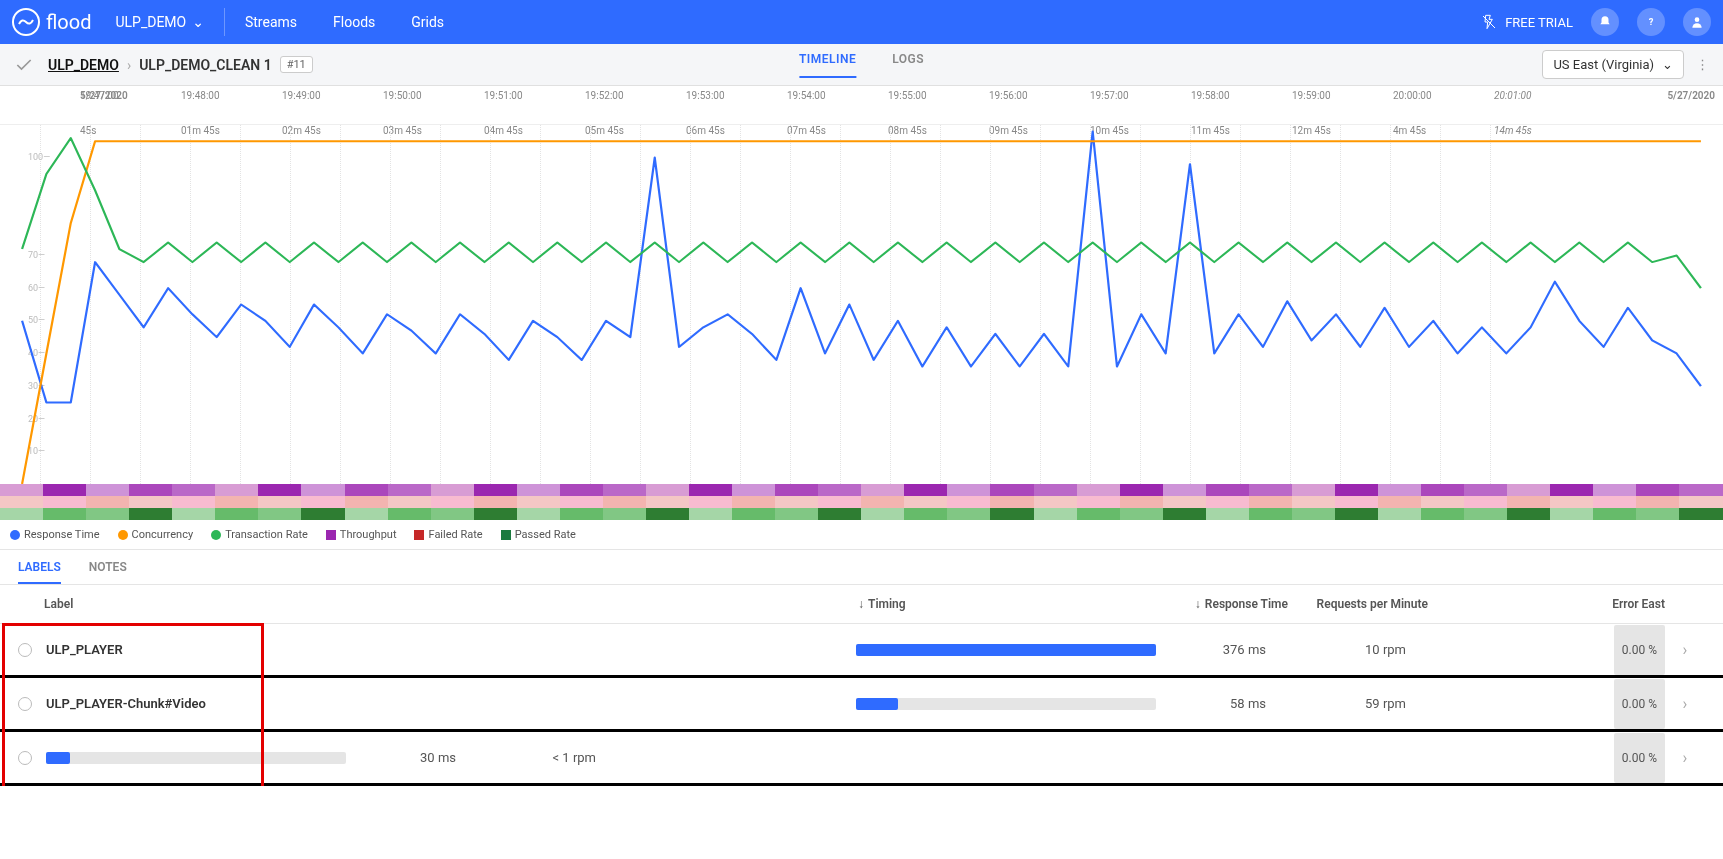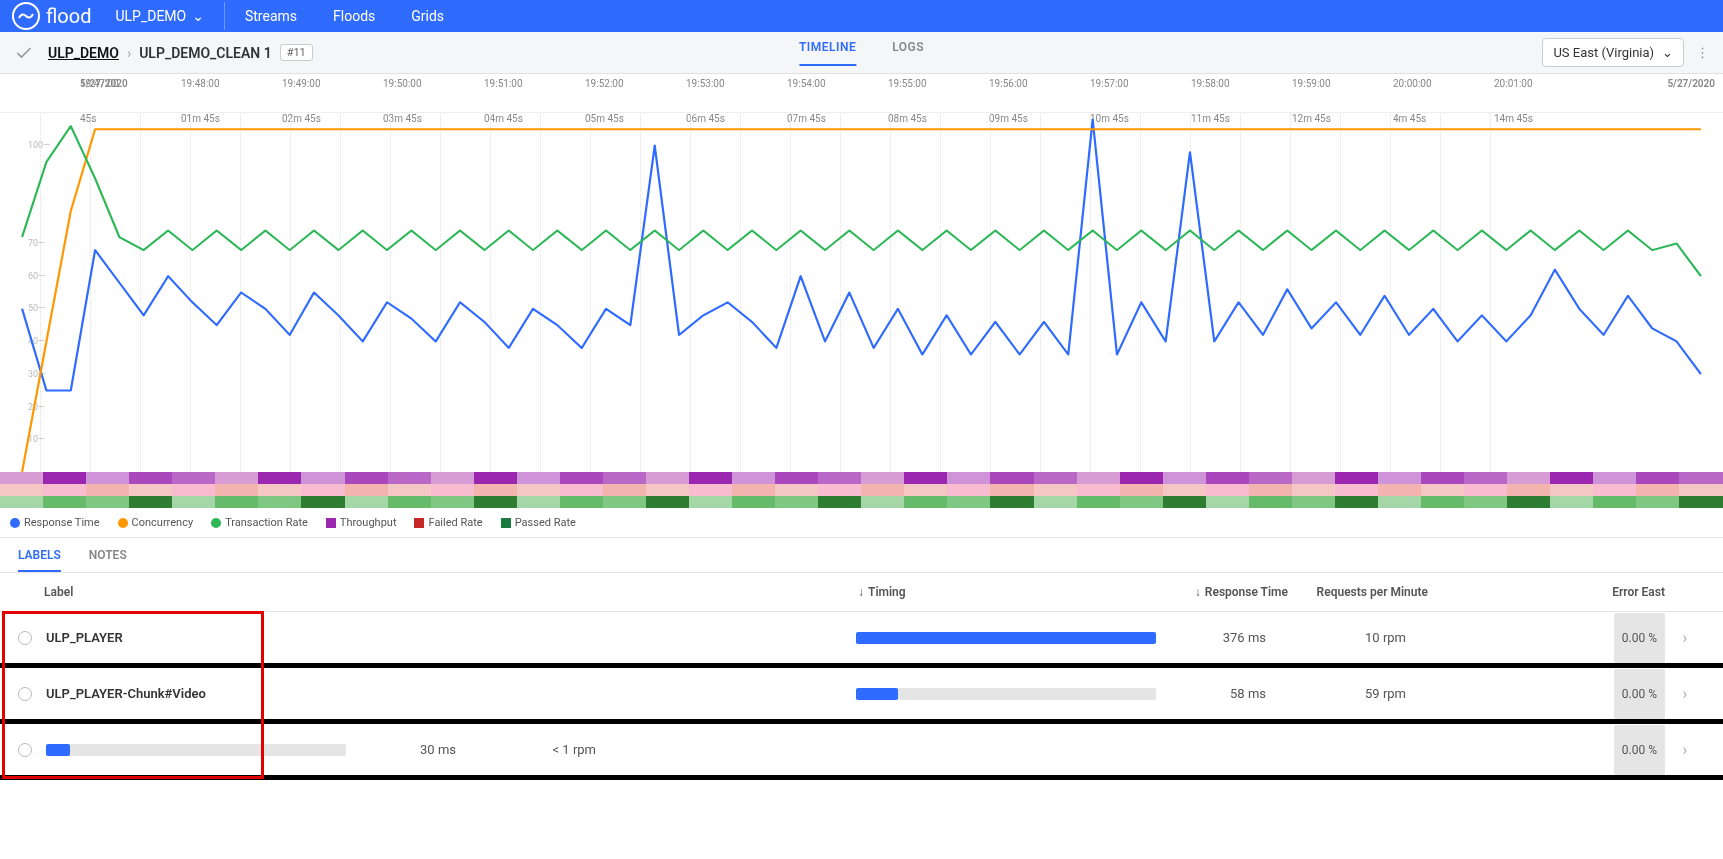--- a/index.html
+++ b/index.html
@@ -1,19 +1,19 @@
 <!DOCTYPE html>
 <html><head>
 <meta charset="utf-8">
 <style>
 * { margin:0; padding:0; box-sizing:border-box; font-family:-apple-system,BlinkMacSystemFont,'Segoe UI',Roboto,sans-serif; }
 body { background:#fff; font-size:13px; color:#333; }
 
 
-.topnav { background:#2f6bff; height:32px; display:flex; align-items:center; padding:16px 12px; color:#fff; }
+.topnav { background:#2f6bff; height:44px; display:flex; align-items:center; padding:16px 12px; color:#fff; }
 .logo { display:flex; align-items:center; font-size:20px; font-weight:400; gap:6px; }
 .logo-icon { width:28px; height:28px; border:2px solid #fff; border-radius:50%; display:flex; align-items:center; justify-content:center; }
 .proj-dd { margin-left:24px; font-size:14px; display:flex; align-items:center; gap:6px; cursor:pointer; }
 .nav-sep { width:1px; height:28px; background:rgba(255,255,255,.3); margin:0 20px; }
 .nav-links { display:flex; gap:36px; font-size:14px; }
 .nav-links span { cursor:pointer; }
 .nav-right { margin-left:auto; display:flex; align-items:center; gap:18px; }
 .trial { display:flex; align-items:center; gap:8px; font-size:13px; cursor:pointer; }
 .icon-btn { width:28px; height:28px; border-radius:50%; display:flex; align-items:center; justify-content:center; cursor:pointer; }
 .icon-btn.solid { background:rgba(255,255,255,.25); }
@@ -63,21 +63,21 @@
 .tbl-head { display:flex; padding:12px 18px; font-size:12px; font-weight:600; color:#555; border-bottom:1px solid #e5e5e5; }
 .col-label { flex:0 0 840px; padding-left:26px; }
 .col-timing { flex:0 0 320px; display:flex; align-items:center; gap:4px; }
 .col-rt { flex:0 0 110px; text-align:right; display:flex; align-items:center; justify-content:flex-end; gap:4px; }
 .col-rpm { flex:0 0 140px; text-align:right; }
 .col-err { flex:0 0 100px; text-align:right; margin-left:auto; }
 .col-chev { flex:0 0 40px; }
 
 .highlight-box { position:absolute; border:3px solid #e30000; pointer-events:none; }
 
-.row { display:flex; align-items:center; padding:16px 18px; border-bottom:5px solid #000000; font-size:13px; cursor:pointer; }
+.row { display:flex; align-items:center; padding:16px 18px; border-bottom:3px solid #000000; font-size:13px; cursor:pointer; }
 .row .radio { width:14px; height:14px; border:1.5px solid #bbb; border-radius:50%; margin-right:14px; }
 .row .name { flex:0 0 810px; font-weight:600; color:#333; }
 .row .timing-bar { flex:0 0 300px; height:12px; background:#e5e5e5; border-radius:2px; position:relative; }
 .row .timing-bar .fill { position:absolute; left:0; top:0; bottom:0; background:#2f6bff; border-radius:2px; }
 .row .rt { flex:0 0 110px; text-align:right; color:#555; }
 .row .rpm { flex:0 0 140px; text-align:right; color:#555; }
 .row .err { flex:0 0 100px; text-align:right; margin-left:auto; }
 .row .err span { background:#e5e5e5; padding:18px 8px; border-radius:2px; font-size:12px; color:#555; }
 .row .chev { flex:0 0 40px; text-align:center; color:#aaa; font-size:16px; }
 </style>
@@ -96,20 +96,44 @@
   <div class="proj-dd">
     <span>ULP_DEMO</span>
     <span>⌄</span>
   </div>
   <div class="nav-sep"></div>
   <div class="nav-links">
     <span>Streams</span>
     <span>Floods</span>
     <span>Grids</span>
   </div>
+  <div class="nav-right">
+    <div class="trial">
+      <svg width="16" height="16" viewBox="0 0 24 24">
+          <path d="M7 2l-1 10h4l-1 10 8-14h-5l2-6z M3 3 L21 21" stroke="#fff" stroke-width="1.5" fill="none"></path>
+        </svg>
+      <span>FREE TRIAL</span>
+    </div>
+    <div class="icon-btn solid">
+      <svg width="14" height="14" viewBox="0 0 24 24">
+          <path d="M12 2a6 6 0 00-6 6v5l-2 3h16l-2-3V8a6 6 0 00-6-6z" fill="#fff"></path>
+        </svg>
+    </div>
+    <div class="icon-btn solid">
+      <svg width="14" height="14" viewBox="0 0 24 24">
+          <text x="12" y="17" text-anchor="middle" fill="#fff" font-size="16" font-weight="bold">?</text>
+        </svg>
+    </div>
+    <div class="icon-btn solid">
+      <svg width="14" height="14" viewBox="0 0 24 24">
+          <circle cx="12" cy="8" r="4" fill="#fff"></circle>
+          <path d="M4 22a8 8 0 0116 0z" fill="#fff"></path>
+        </svg>
+    </div>
+  </div>
 </div>
 
 <div class="subhdr" style="position:relative;">
   <svg class="check" viewBox="0 0 24 24">
       <path d="M4 12l5 5L20 6" stroke="#999" stroke-width="2" fill="none"></path>
     </svg>
   <div class="crumbs">
     <a>ULP_DEMO</a>
     <span class="sep">›</span>
     <span class="cur">ULP_DEMO_CLEAN 1</span>
@@ -182,21 +206,21 @@
           <span class="t2">11m 45s</span>
         </div>
         <div class="lab" style="left: 1292px;">
           <span class="t1">19:59:00</span>
           <span class="t2">12m 45s</span>
         </div>
         <div class="lab" style="left: 1393px;">
           <span class="t1">20:00:00</span>
           <span class="t2">4m 45s</span>
         </div>
-        <div class="lab" style="left: 1494px;">
+        <div class="lab" style="left: 1494px; font-style: italic;">
           <span class="t1">20:01:00</span>
           <span class="t2">14m 45s</span>
         </div>
       </div>
   </div>
   <div class="plot">
     <div id="gridlines">
         <div class="grid-v" style="left: 40px;"></div>
         <div class="grid-v" style="left: 90px;"></div>
         <div class="grid-v" style="left: 140px;"></div>

